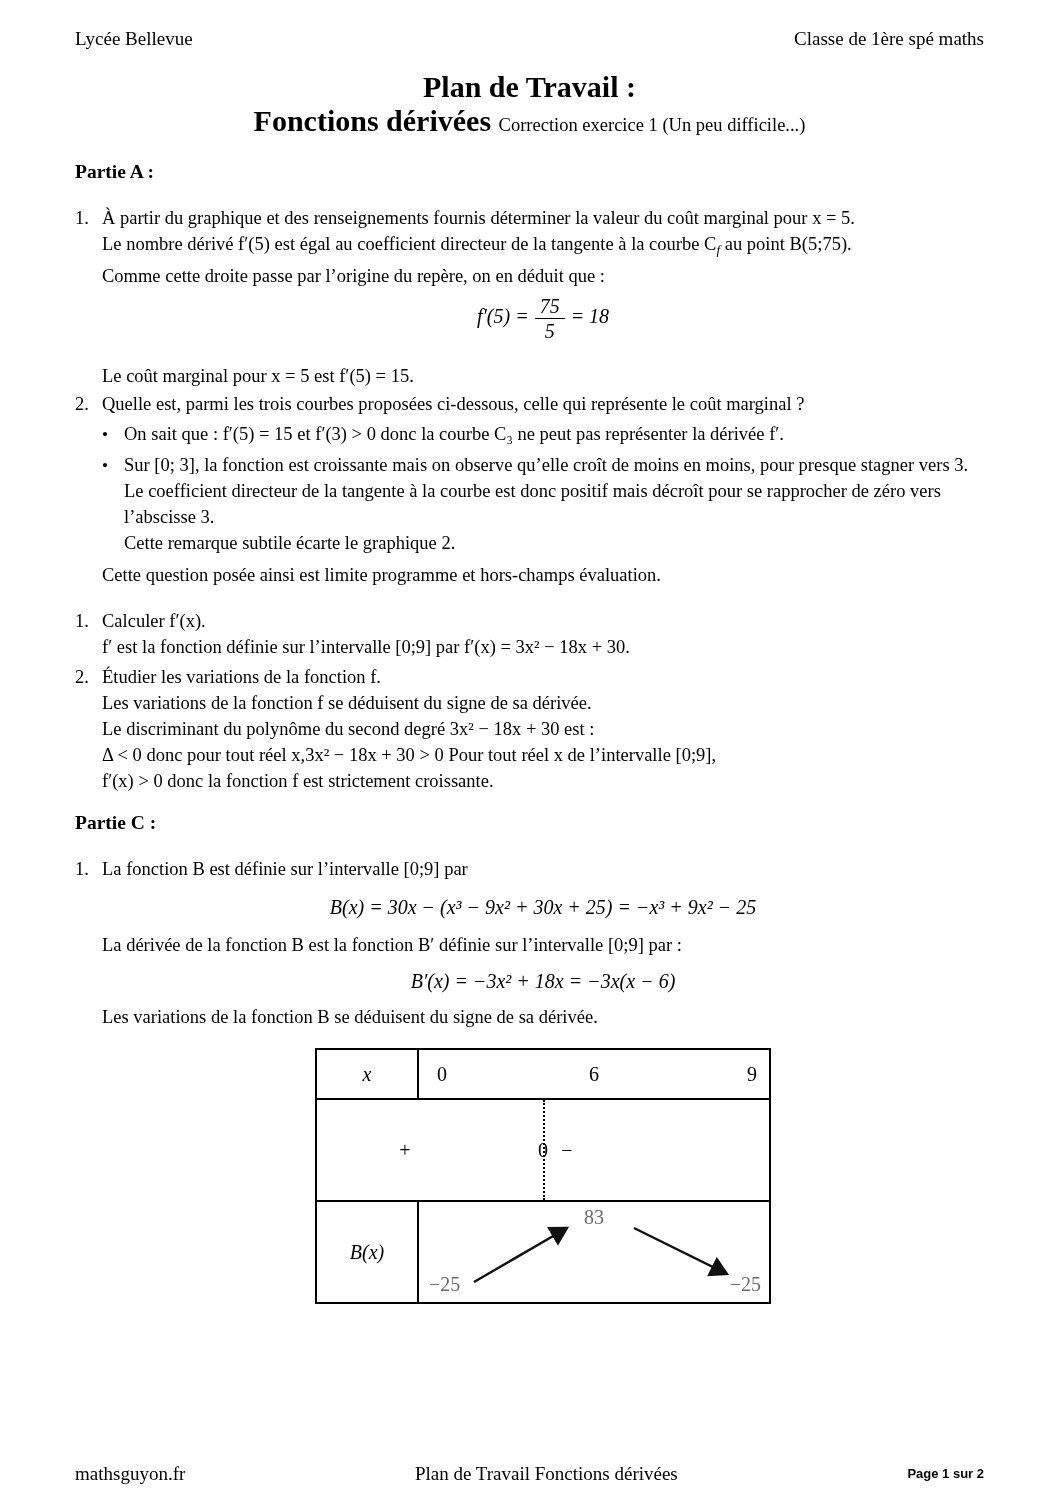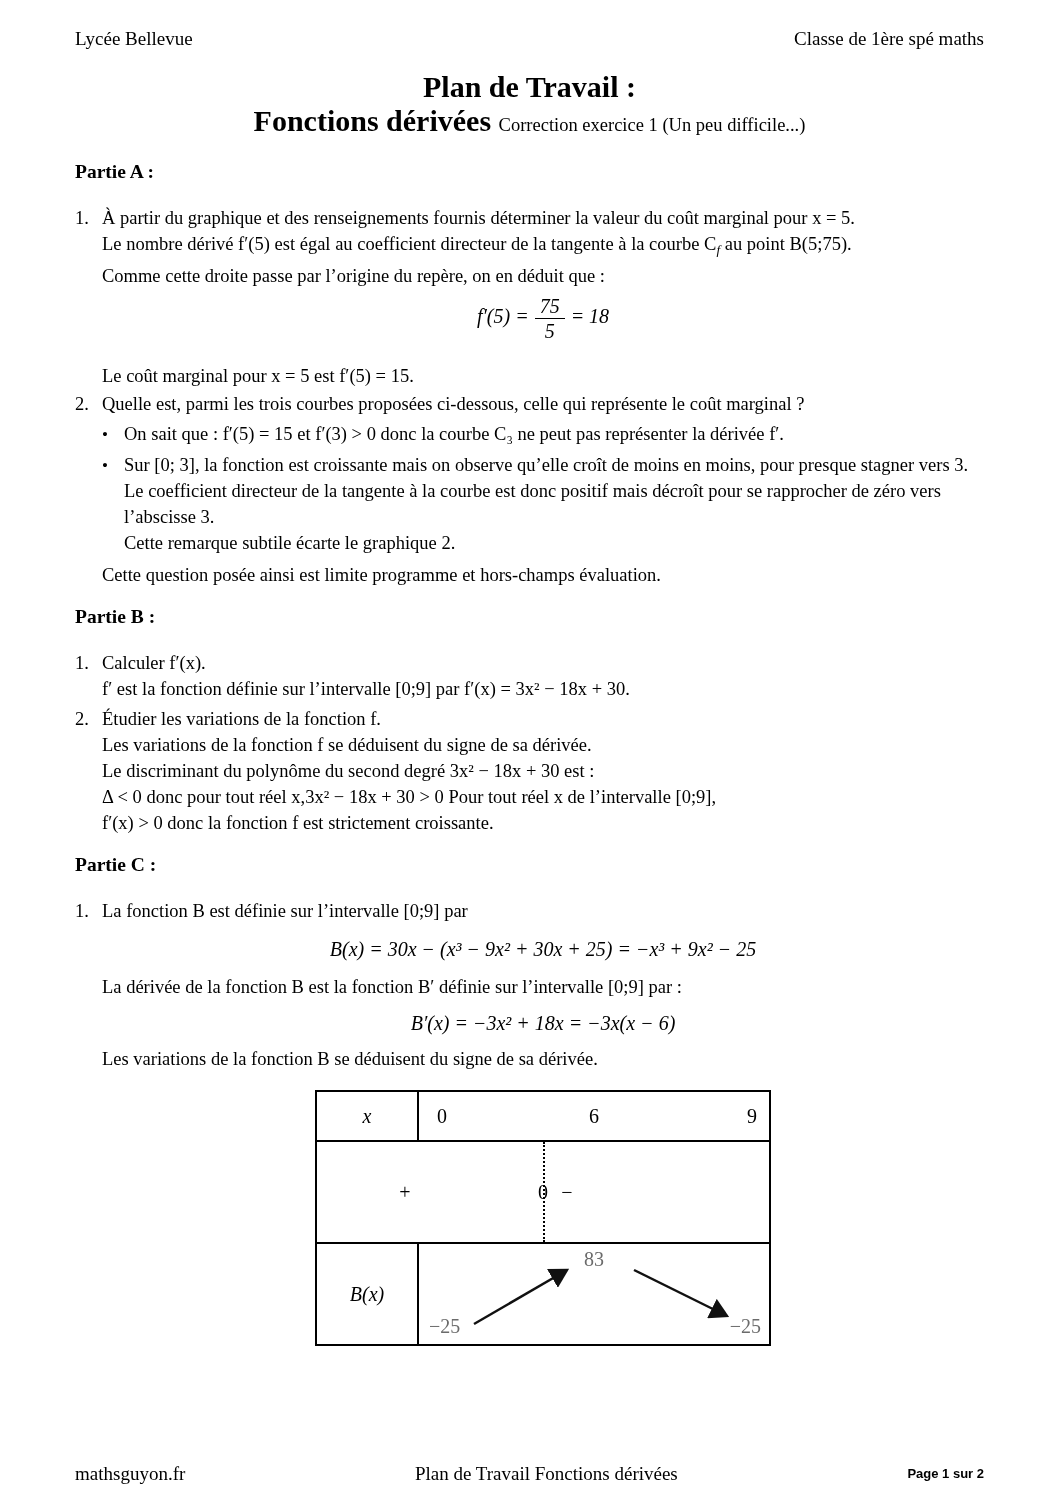--- a/index.html
+++ b/index.html
@@ -156,21 +156,20 @@
           <div>Sur [0; 3], la fonction est croissante mais on observe qu’elle croît de moins en moins, pour presque stagner vers 3.</div>
           <div>Le coefficient directeur de la tangente à la courbe est donc positif mais décroît pour se rapprocher de zéro vers l’abscisse 3.</div>
           <div>Cette remarque subtile écarte le graphique 2.</div>
         </div>
       </div>
 
       <div style="margin-top:6px">Cette question posée ainsi est limite programme et hors-champs évaluation.</div>
     </div>
   </div>
 
-  <div class="section-heading">Partie B :</div>
 
   <div class="item">
     <div class="item-num">1.</div>
     <div class="item-body">
       <div>Calculer f′(x).</div>
       <div>f′ est la fonction définie sur l’intervalle [0;9] par f′(x) = 3x² − 18x + 30.</div>
     </div>
   </div>
 
   <div class="item" style="margin-top:4px">

